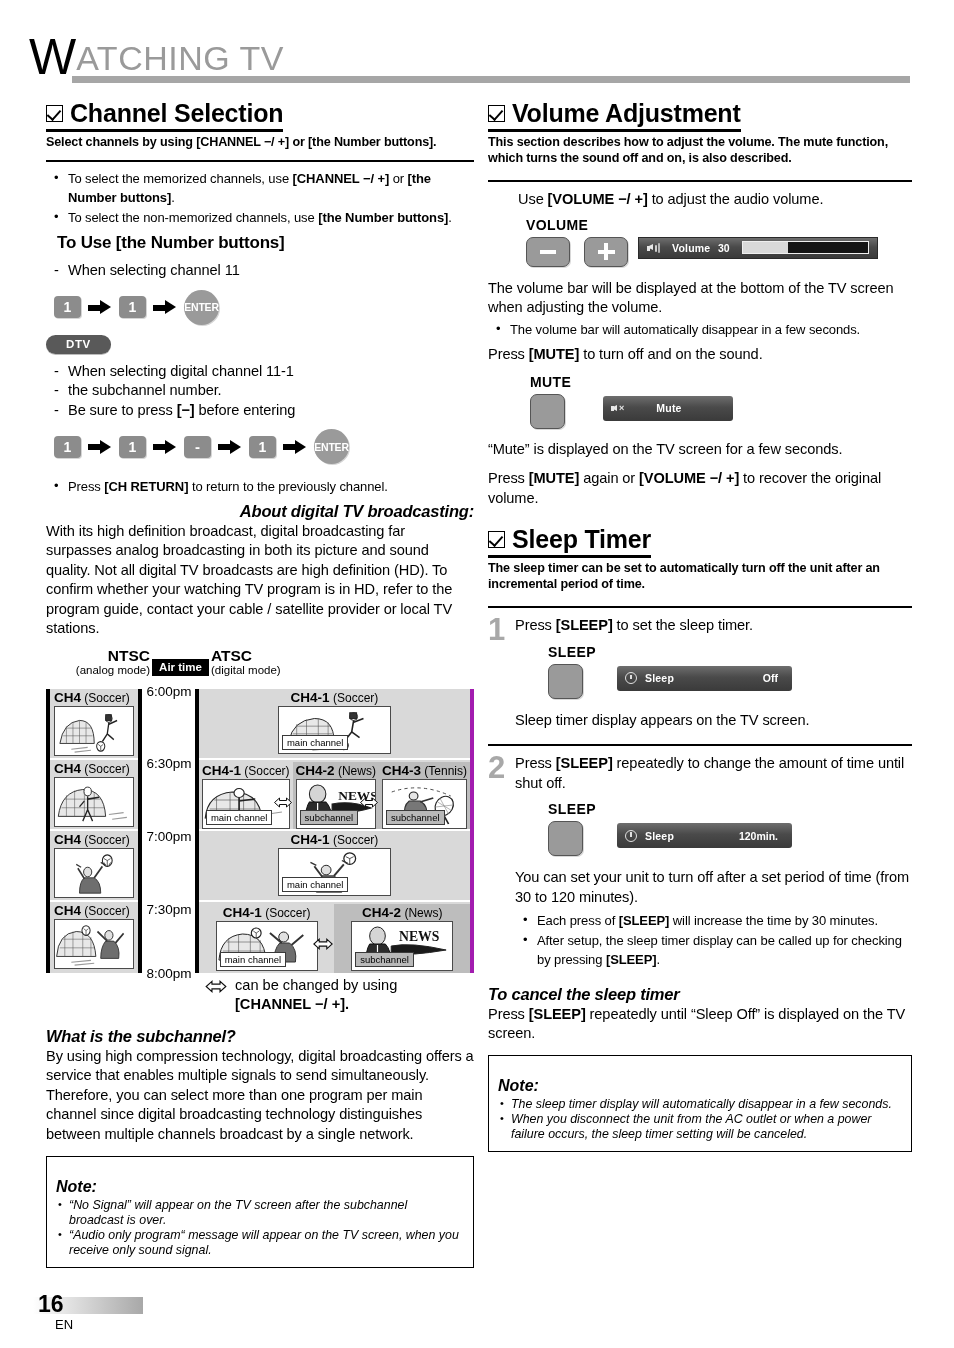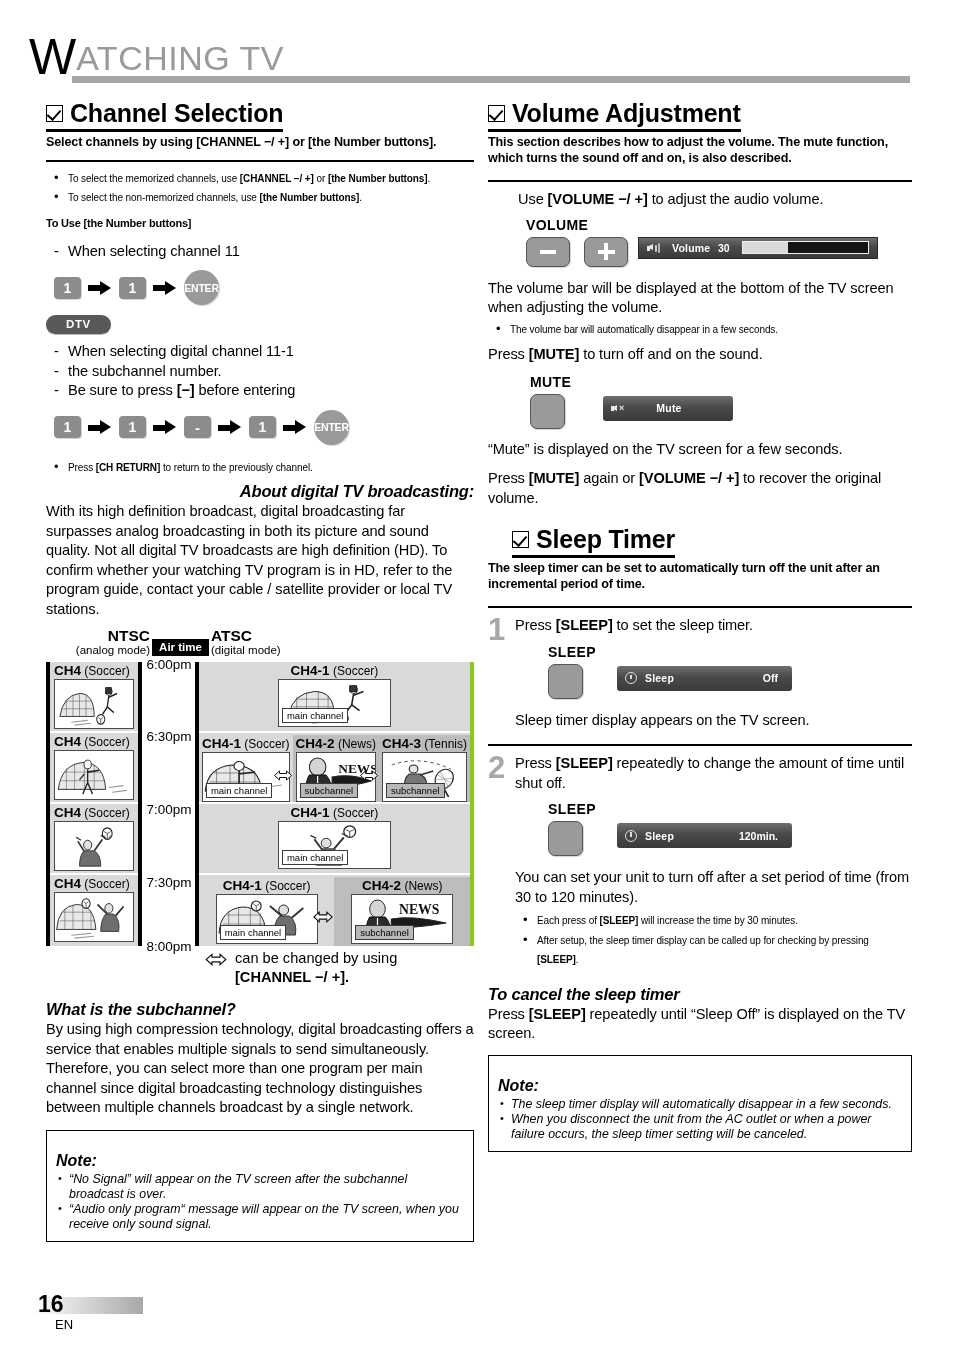--- a/index.html
+++ b/index.html
@@ -33,25 +33,25 @@
                 border:solid #000; border-width:0 2.2px 2.2px 0; transform:rotate(42deg); }
   .sec-title { font-size:25px; font-weight:700; line-height:30px; letter-spacing:-.2px; }
   .sec-sub { font-size:12.6px; font-weight:700; line-height:15.5px; margin-top:3px; letter-spacing:-.15px; }
   .rule-thin { border-top:2px solid #000; margin-top:9px; }
   .rule-thin-r { border-top:2px solid #000; margin-top:14px; }
 
   
   p.t { font-size:14.6px; line-height:19.5px; letter-spacing:-.1px; }
   .b { font-weight:700; }
   ul.bl { list-style:none; }
-  ul.bl li { font-size:10px; line-height:19.5px; padding-left:22px; position:relative; letter-spacing:-.1px; }
+  ul.bl li { font-size:13px; line-height:19.5px; padding-left:22px; position:relative; letter-spacing:-.1px; }
   ul.bl li::before { content:"\2022"; position:absolute; left:8px; top:-1px; font-size:13px; }
   .dash-item { font-size:14.6px; line-height:19.5px; padding-left:22px; position:relative; letter-spacing:-.1px; }
   .dash-item::before { content:"-"; position:absolute; left:8px; }
-  h3.sub { font-size:11px; font-weight:700; line-height:21px; letter-spacing:-.2px; }
+  h3.sub { font-size:17px; font-weight:700; line-height:21px; letter-spacing:-.2px;margin-left:11px; }
   h3.subi { font-size:16.5px; font-weight:700; font-style:italic; line-height:21px; letter-spacing:-.2px; }
 
   
   .badge { display:inline-block; background:#595959; color:#fff; font-size:11.5px; font-weight:700;
            letter-spacing:.6px; border-radius:11px; padding:3px 20px 4px; line-height:12px;
            box-shadow:0 1px 0 #bbb; }
 
   
   .seq { display:flex; align-items:center; gap:7px; }
   .keybtn { width:27px; height:22px; background:#8c8c8c; border-radius:4px; color:#fff;
@@ -76,24 +76,24 @@
   
   .guide { position:relative; width:428px; }
   .g-head { display:flex; align-items:flex-end; height:30px; }
   .gh-ntsc { width:104px; text-align:right; }
   .gh-air { width:61px; display:flex; justify-content:center; }
   .gh-atsc { flex:1; text-align:left; }
   .gh-main { font-size:15.5px; font-weight:700; line-height:17px; }
   .gh-sub { font-size:11.5px; line-height:12px; }
   .airtime-tag { background:#000; color:#fff; font-size:11.5px; font-weight:700; padding:2px 7px 3px; line-height:12px; }
 
-  .g-body { display:flex; margin-top:6px; }
+  .g-body { display:flex; margin-top:13px; }
   .ntsc-col { width:104px; border-left:4px solid #000; border-right:4px solid #000; }
   .time-col { width:57px; position:relative; }
-  .atsc-col { flex:1; border-left:4px solid #000; border-right:4px solid #84cc16; }
+  .atsc-col { flex:1; border-left:4px solid #000; border-right:4px solid #a21caf; }
 
   .slot { height:71px; background:#d9d9d9; border-bottom:2px solid #fff; position:relative;
           padding:2px 4px 0; }
   .slot:last-child { border-bottom:none; }
   .slot-label { font-size:12px; line-height:13px; white-space:nowrap; }
   .slot-label b { font-size:13.5px; font-weight:700; }
   .thumb { background:#fff; border:1.2px solid #4a4a4a; height:50px; margin-top:1px; position:relative;
            overflow:hidden; }
 
   .tick { position:absolute; left:4px; font-size:13.5px; line-height:14px; }
@@ -549,21 +549,21 @@
               <span class="spk-x">×</span>
           </span>
           <span class="osd-label" style="flex:1; text-align:center; padding-right:14px;">Mute</span>
         </div>
       </div>
     </div>
 
     <p class="t" style="margin-top:11px;">“Mute” is displayed on the TV screen for a few seconds.</p>
     <p class="t" style="margin-top:10px;"><span>Press </span><span class="b">[MUTE]</span><span> again or </span><span class="b">[VOLUME −/ +]</span><span> to recover the original volume.</span></p>
 
-    <div class="sec-head" style="margin-top:16px;margin-left:24px;">
+    <div class="sec-head" style="margin-top:16px;">
       <span class="chk"></span>
       <span class="sec-title">Sleep Timer</span>
     </div>
     <div class="sec-sub">The sleep timer can be set to automatically turn off the unit after an incremental period of time.</div>
     <div class="rule-thin-r"></div>
 
     <div class="step" style="margin-top:8px;">
       <div class="step-num">1</div>
       <div class="step-body">
         <p class="t"><span>Press </span><span class="b">[SLEEP]</span><span> to set the sleep timer.</span></p>

